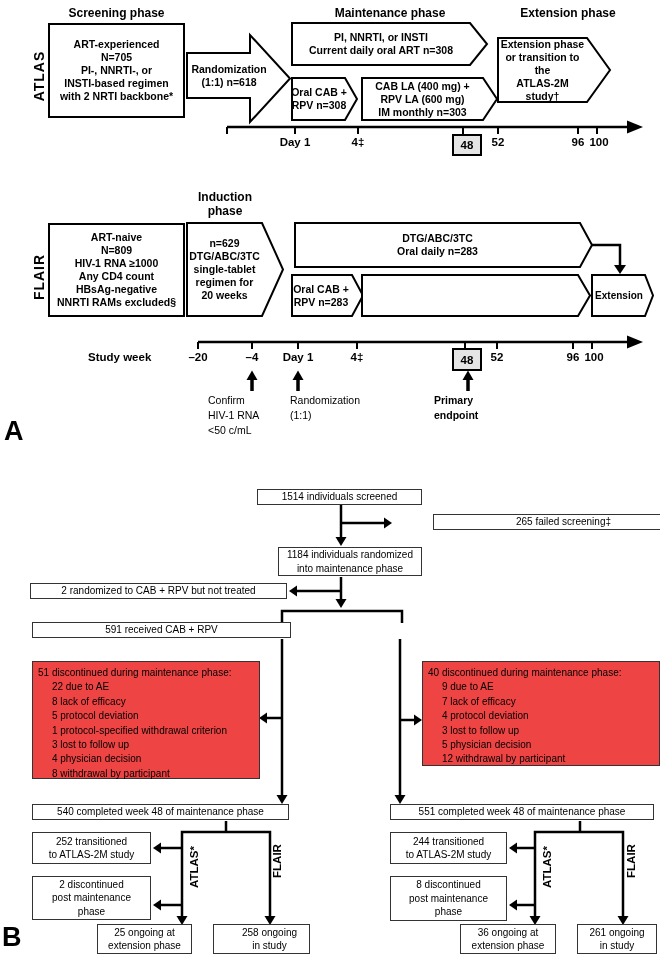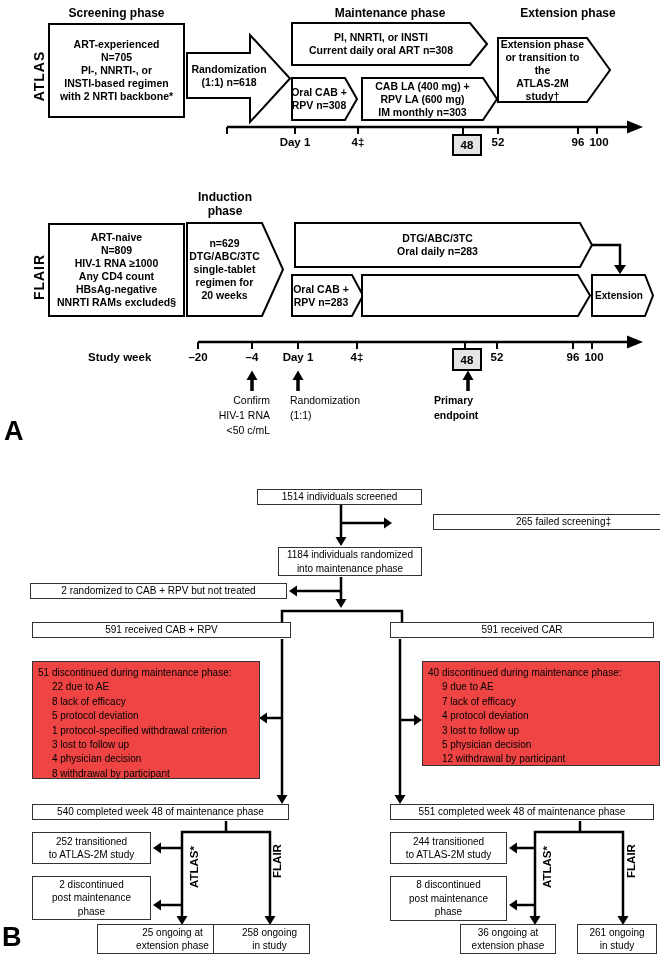--- a/index.html
+++ b/index.html
@@ -202,38 +202,37 @@
   <div class="abs" style="left:88px;top:351px;font-weight:bold;font-size:11.5px;">Study week</div>
   <div class="tickl" style="left:198px;top:351px;">–20</div>
   <div class="tickl" style="left:252px;top:351px;">–4</div>
   <div class="tickl" style="left:298px;top:351px;">Day 1</div>
   <div class="tickl" style="left:357px;top:351px;">4‡</div>
   <div class="t48" style="left:452px;top:348px;width:26px;height:19px;">48</div>
   <div class="tickl" style="left:497px;top:351px;">52</div>
   <div class="tickl" style="left:573px;top:351px;">96</div>
   <div class="tickl" style="left:594px;top:351px;">100</div>
 
-  <div class="note" style="left:208px;top:393px;width:62px;text-align:right;">Confirm
+  <div class="note" style="left:208px;top:393px;width:62px;text-align:left;">Confirm
 HIV-1 RNA
 &lt;50 c/mL</div>
   <div class="note" style="left:290px;top:393px;width:95px;">Randomization
 (1:1)</div>
   <div class="note" style="left:434px;top:393px;width:70px;font-weight:bold;">Primary
 endpoint</div>
 
   <div class="panel-letter" style="left:4px;top:416px;">A</div>
 
   <div class="bbox" style="left:257px;top:489px;width:163px;height:14px;">1514 individuals screened</div>
   <div class="bbox" style="left:393px;top:514px;width:259px;height:14px;margin-left:40px;">265 failed screening‡</div>
   <div class="bbox" style="left:278px;top:547px;width:142px;height:27px;">1184 individuals randomized
 into maintenance phase</div>
   <div class="bbox" style="left:30px;top:583px;width:255px;height:14px;">2 randomized to CAB + RPV but not treated</div>
 
   <div class="bbox" style="left:32px;top:622px;width:257px;height:14px;">591 received CAB + RPV</div>
-  <div class="bbox" style="left:390px;top:622px;width:262px;height:14px;">591 received CAR</div>
 
   <div class="blist" style="left:32px;top:661px;width:221px;height:112px;">51 discontinued during maintenance phase:
      22 due to AE
      8 lack of efficacy
      5 protocol deviation
      1 protocol-specified withdrawal criterion
      3 lost to follow up
      4 physician decision
      8 withdrawal by participant</div>
   <div class="blist" style="left:422px;top:661px;width:231px;height:99px;">40 discontinued during maintenance phase:
@@ -245,21 +244,21 @@
      12 withdrawal by participant</div>
 
   <div class="bbox" style="left:32px;top:804px;width:255px;height:14px;">540 completed week 48 of maintenance phase</div>
   <div class="bbox" style="left:390px;top:804px;width:262px;height:14px;">551 completed week 48 of maintenance phase</div>
 
   <div class="bbox" style="left:32px;top:832px;width:117px;height:30px;">252 transitioned
 to ATLAS-2M study</div>
   <div class="bbox" style="left:32px;top:876px;width:117px;height:42px;">2 discontinued
 post maintenance
 phase</div>
-  <div class="bbox" style="left:97px;top:924px;width:93px;height:28px;padding-left:28px;">25 ongoing at
+  <div class="bbox" style="left:97px;top:924px;width:93px;height:28px;">25 ongoing at
 extension phase</div>
   <div class="bbox" style="left:213px;top:924px;width:79px;height:28px;padding-left:16px;">258 ongoing
 in study</div>
 
   <div class="bbox" style="left:390px;top:832px;width:115px;height:30px;">244 transitioned
 to ATLAS-2M study</div>
   <div class="bbox" style="left:390px;top:876px;width:115px;height:43px;">8 discontinued
 post maintenance
 phase</div>
   <div class="bbox" style="left:460px;top:924px;width:94px;height:28px;">36 ongoing at

